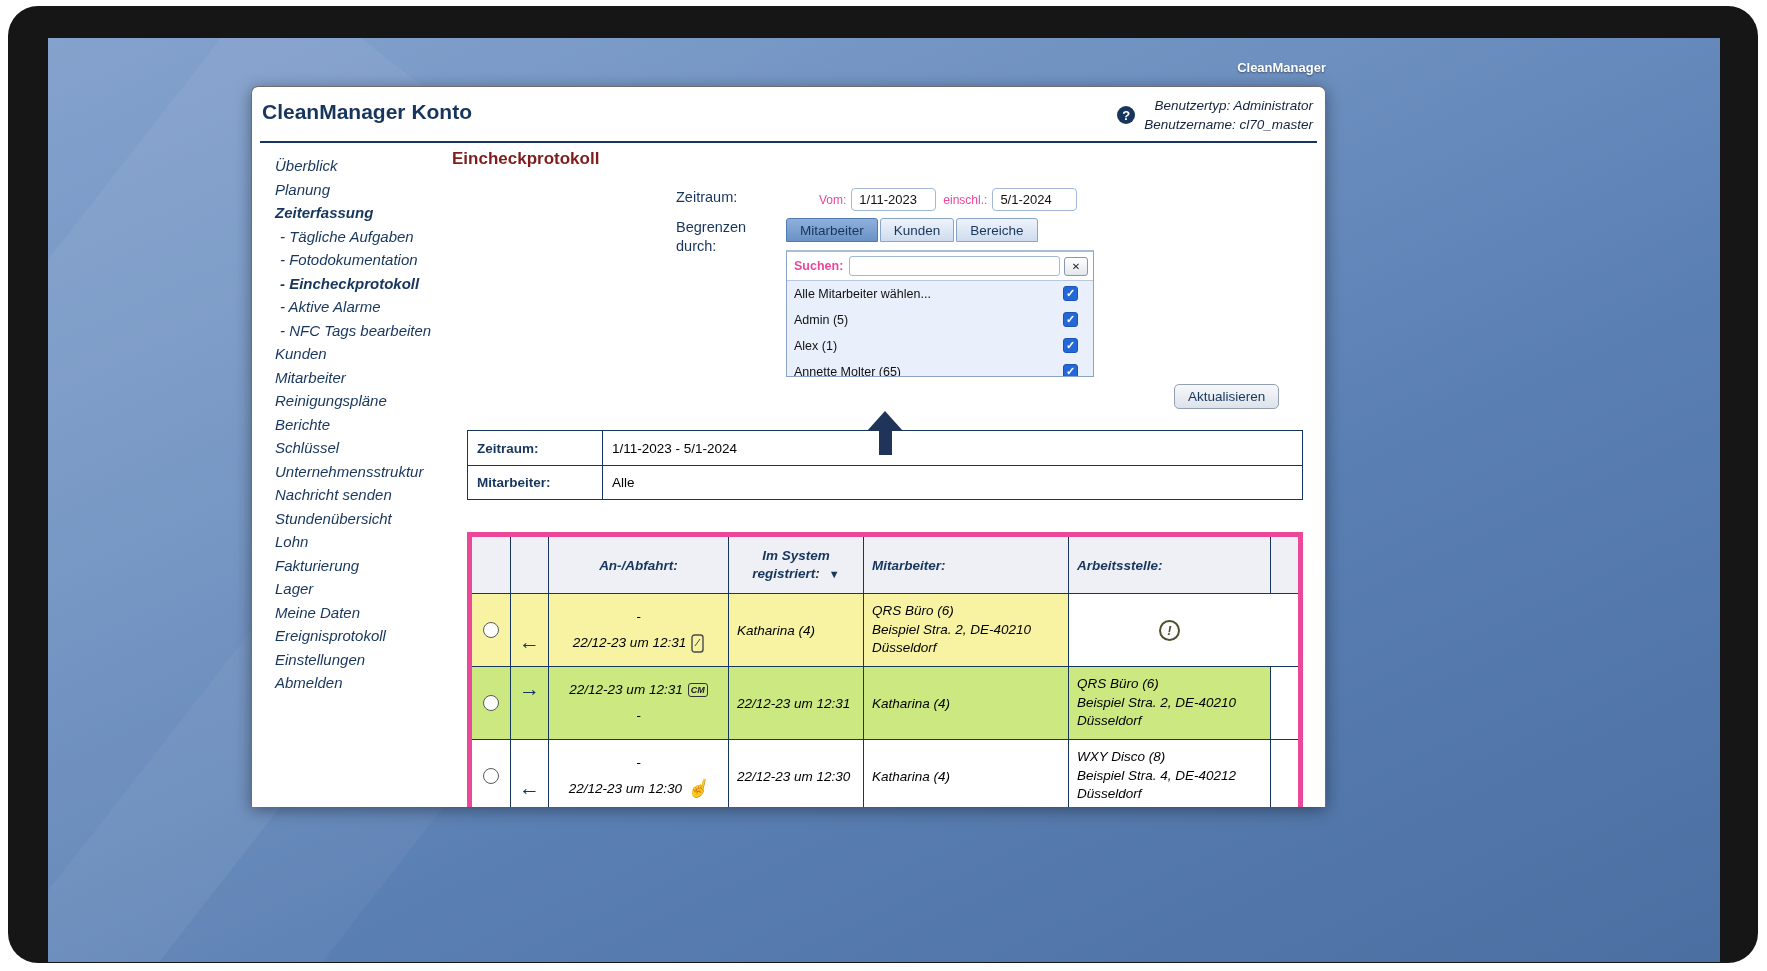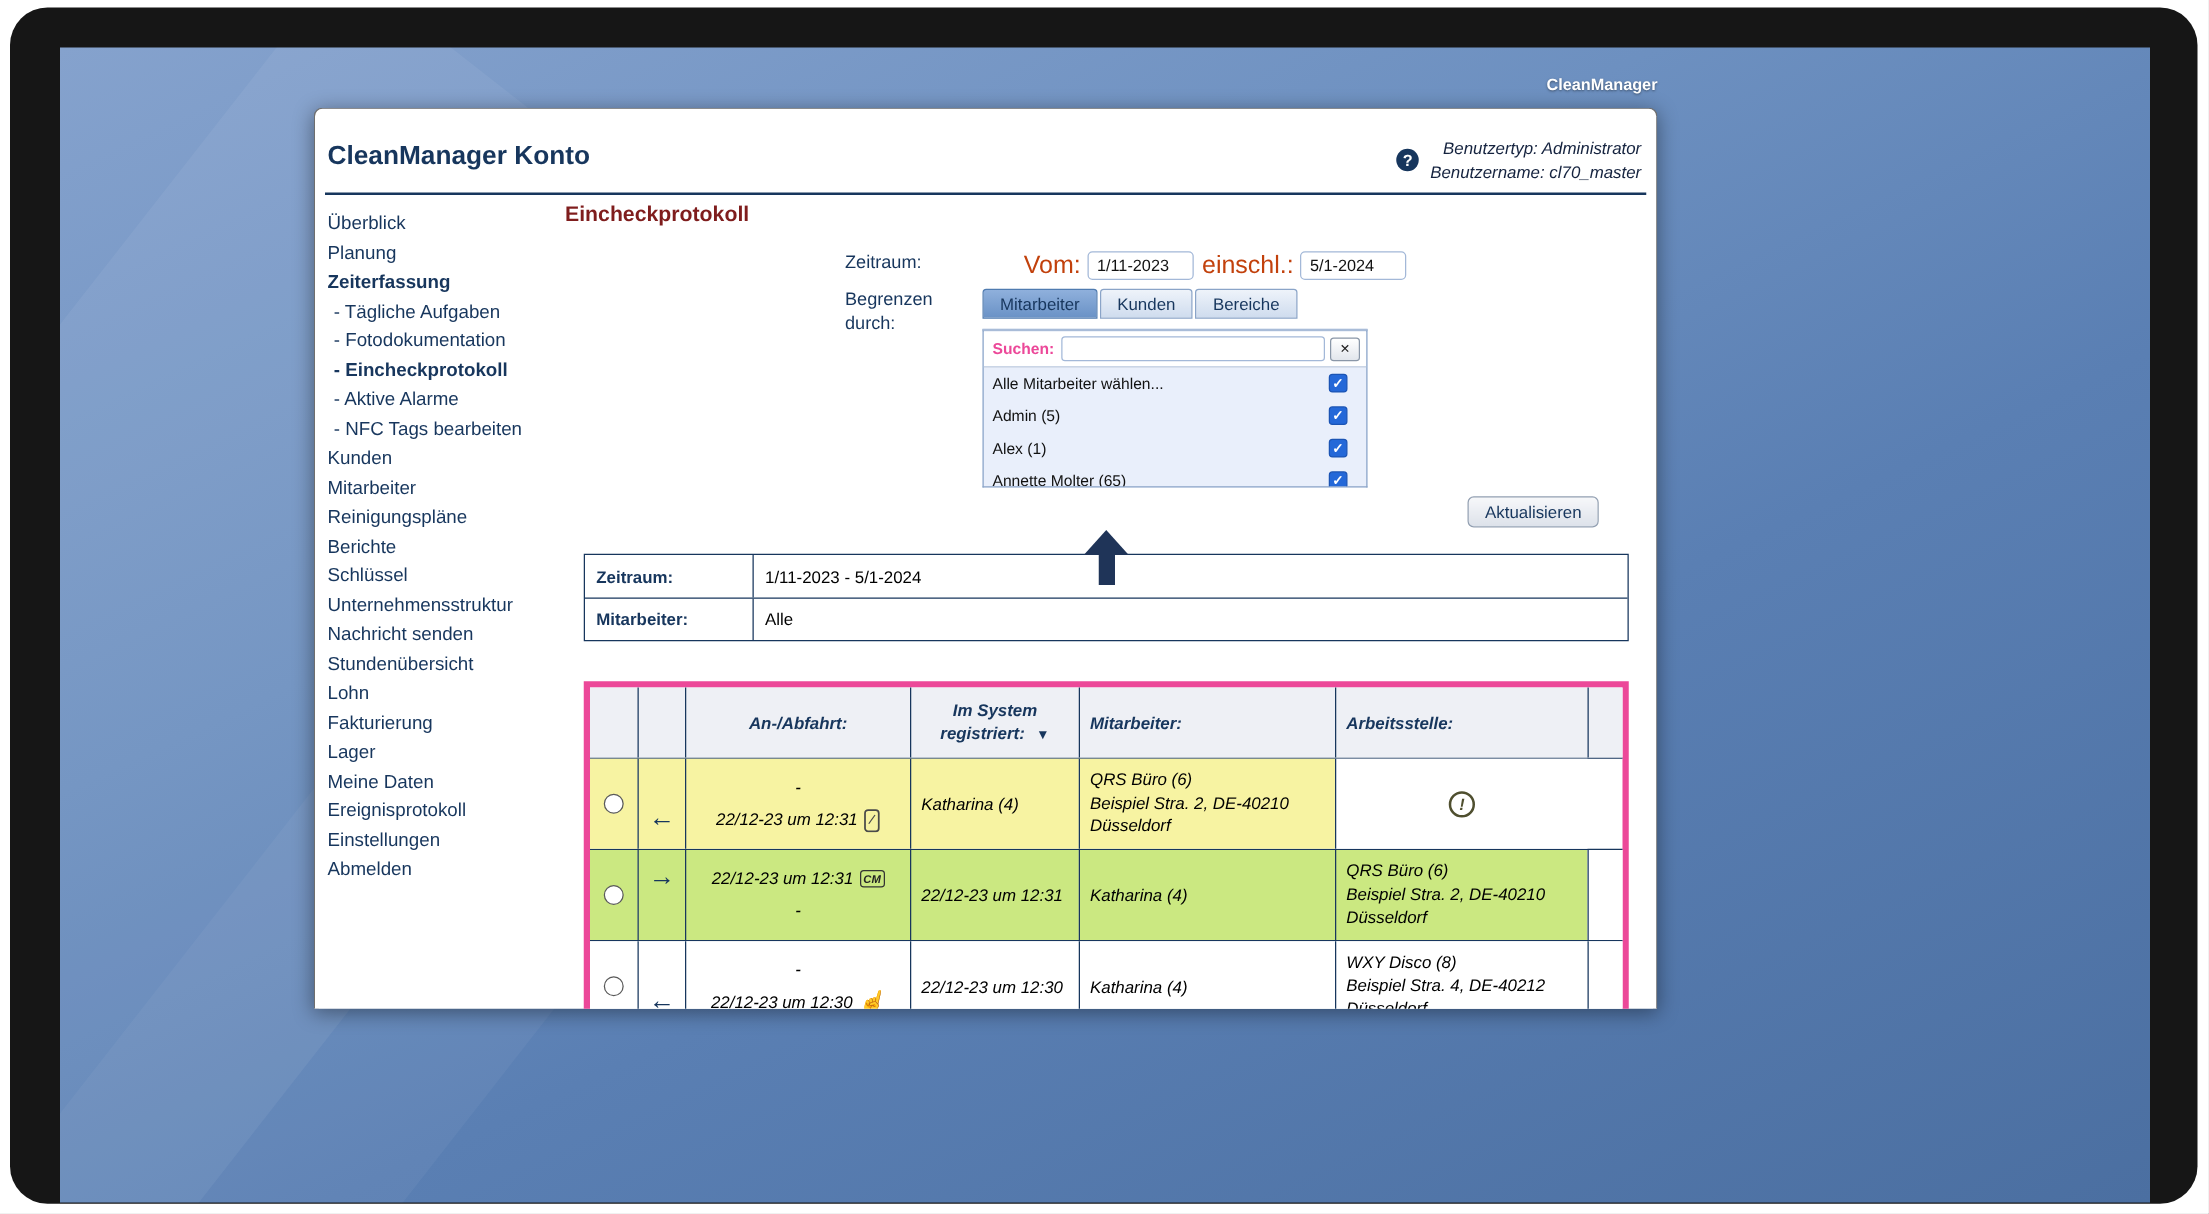--- a/index.html
+++ b/index.html
@@ -15,47 +15,47 @@
   .streak.s1 { left:-260px; bottom:-420px; width:520px; height:1400px; transform:rotate(38deg); }
   .streak.s2 { left:120px; bottom:-520px; width:260px; height:1400px; transform:rotate(38deg); background:rgba(255,255,255,0.045); }
 
   .cm-brand { position:absolute; left:203px; top:22px; width:1075px; text-align:right;
               color:#ffffff; font-weight:bold; font-size:13px; text-shadow:0 1px 2px rgba(0,0,0,.45); }
 
   .window { position:absolute; left:203px; top:48px; width:1075px; height:721px;
             background:#ffffff; border:1px solid #6e6e6e; border-bottom:none;
             border-radius:7px 7px 0 0; box-shadow:0 3px 16px rgba(0,0,0,.4); overflow:hidden; }
 
-  .win-header { display:flex; justify-content:space-between; align-items:flex-start; padding:20px 12px 0 10px; }
+  .win-header { display:flex; justify-content:space-between; align-items:flex-start; padding:7px 12px 0 10px; }
   .win-title { font-size:21px; font-weight:bold; color:#17365d; margin-top:6px; }
   .user-block { display:flex; align-items:center; gap:9px; margin-top:2px; }
   .help-icon { width:18px; height:18px; border-radius:50%; background:#17365d; color:#fff;
                font-size:13px; font-weight:bold; display:flex; align-items:center; justify-content:center; cursor:pointer; }
   .user-lines { text-align:right; font-style:italic; font-size:13.5px; color:#15233f; line-height:19px; }
   .header-rule { border-bottom:2px solid #17365d; margin:7px 8px 0 8px; }
 
   .win-body { display:flex; height:calc(100% - 56px); }
 
-  .sidebar { width:200px; padding:11px 0 0 10px; flex:none; }
+  .sidebar { width:200px; padding:11px 0 0 23px; flex:none;font-style:italic; }
   .sidebar div { font-size:15px; color:#17365d; line-height:23.5px; cursor:pointer; white-space:nowrap; }
   .sidebar .sub { padding-left:5px; }
   .sidebar .bold { font-weight:bold; }
 
   .content { flex:1; position:relative; }
 
   .page-heading { font-size:17px; font-weight:bold; color:#7f1d1d; margin:6px 0 0 0; }
 
   .frow { display:flex; align-items:flex-start; }
   .frow.r1 { margin-top:19px; }
   .frow.r2 { margin-top:7px; }
   .flabel { width:110px; margin-left:224px; font-size:14.5px; color:#17365d; line-height:19px; flex:none; }
   .fctrl { flex:none; }
 
   .date-line { display:flex; align-items:center; }
-  .vom-label, .einschl-label { font-size:20px; color:#c2410c; }
+  .vom-label, .einschl-label { font-size:12px; color:#ec4899; }
   .vom-label { margin-left:33px; margin-right:5px; }
   .einschl-label { margin-left:7px; margin-right:5px; }
   .date-input { width:85px; height:23px; border:1px solid #a3b8d8; border-radius:4px;
                 font-size:13px; color:#111; padding:0 7px; font-family:"Liberation Sans", sans-serif; }
 
   .tabbar { display:flex; gap:2px; }
   .tab { height:24px; line-height:23px; padding:0 13px; font-size:13.5px; color:#17365d;
          border:1px solid #8aa4c8; border-radius:3px 3px 0 0; cursor:pointer;
          background:linear-gradient(#eef3fa,#cfdcee); }
   .tab.active { background:linear-gradient(#8fb0dc,#6a92c6); border-color:#4f7bb0; }

